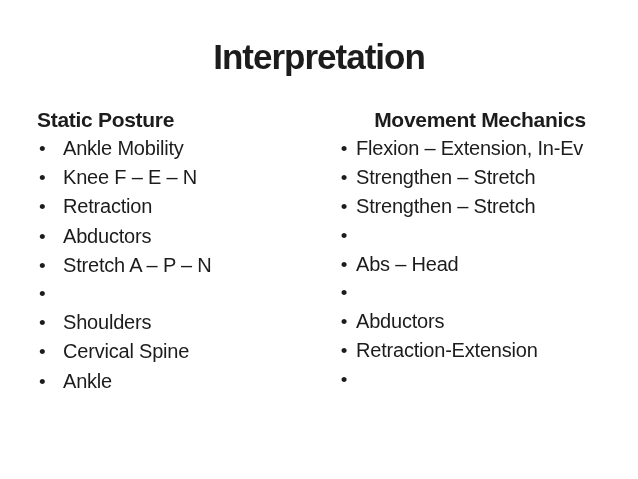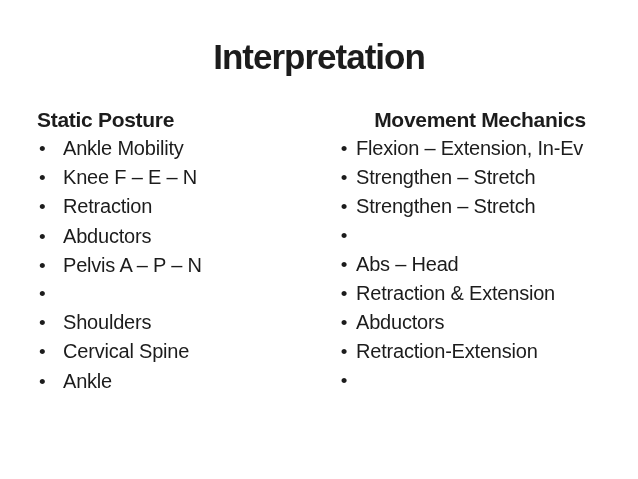--- a/index.html
+++ b/index.html
@@ -81,21 +81,21 @@
         <li>
           <span class="dot">•</span>
           <span>Retraction</span>
         </li>
         <li>
           <span class="dot">•</span>
           <span>Abductors</span>
         </li>
         <li>
           <span class="dot">•</span>
-          <span>Pelvis A – P – N</span>
+          <span>Stretch A – P – N</span>
         </li>
         <li>
           <span class="dot">•</span>
         </li>
         <li>
           <span class="dot">•</span>
           <span>Shoulders</span>
         </li>
         <li>
           <span class="dot">•</span>
@@ -125,21 +125,20 @@
         </li>
         <li>
           <span class="dot">•</span>
         </li>
         <li>
           <span class="dot">•</span>
           <span>Abs – Head</span>
         </li>
         <li>
           <span class="dot">•</span>
-          <span>Retraction &amp; Extension</span>
         </li>
         <li>
           <span class="dot">•</span>
           <span>Abductors</span>
         </li>
         <li>
           <span class="dot">•</span>
           <span>Retraction-Extension</span>
         </li>
         <li>

